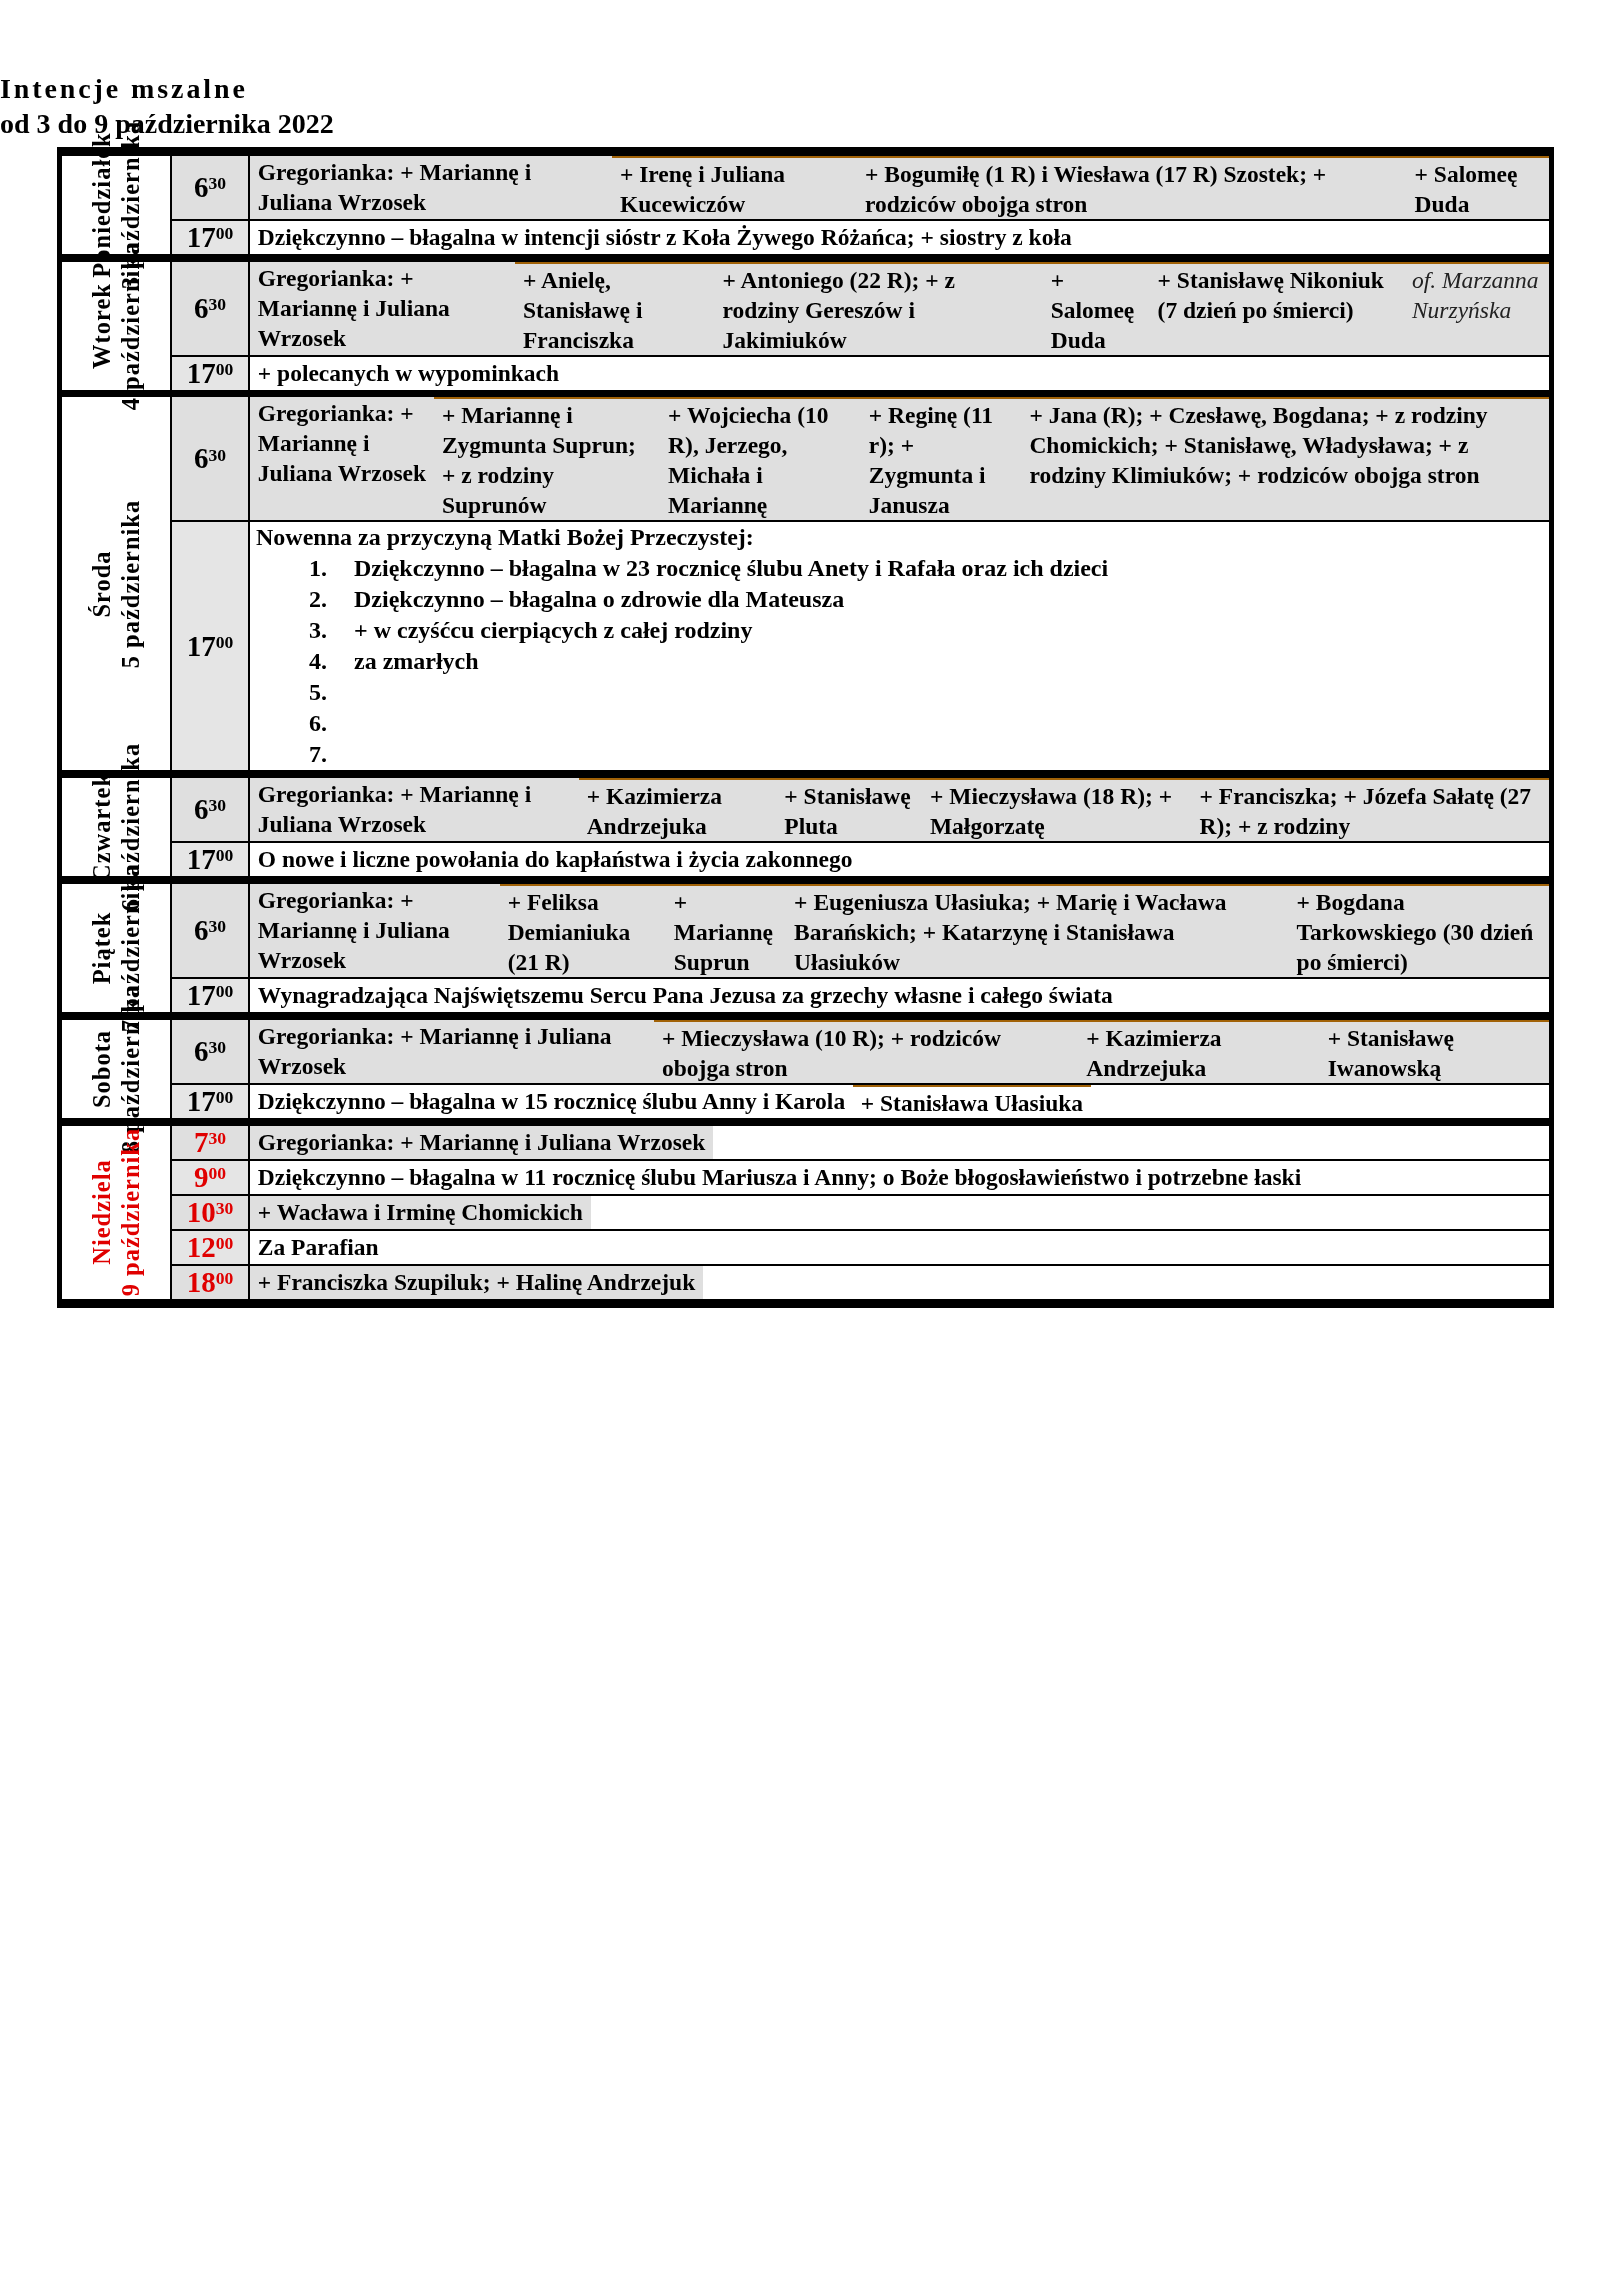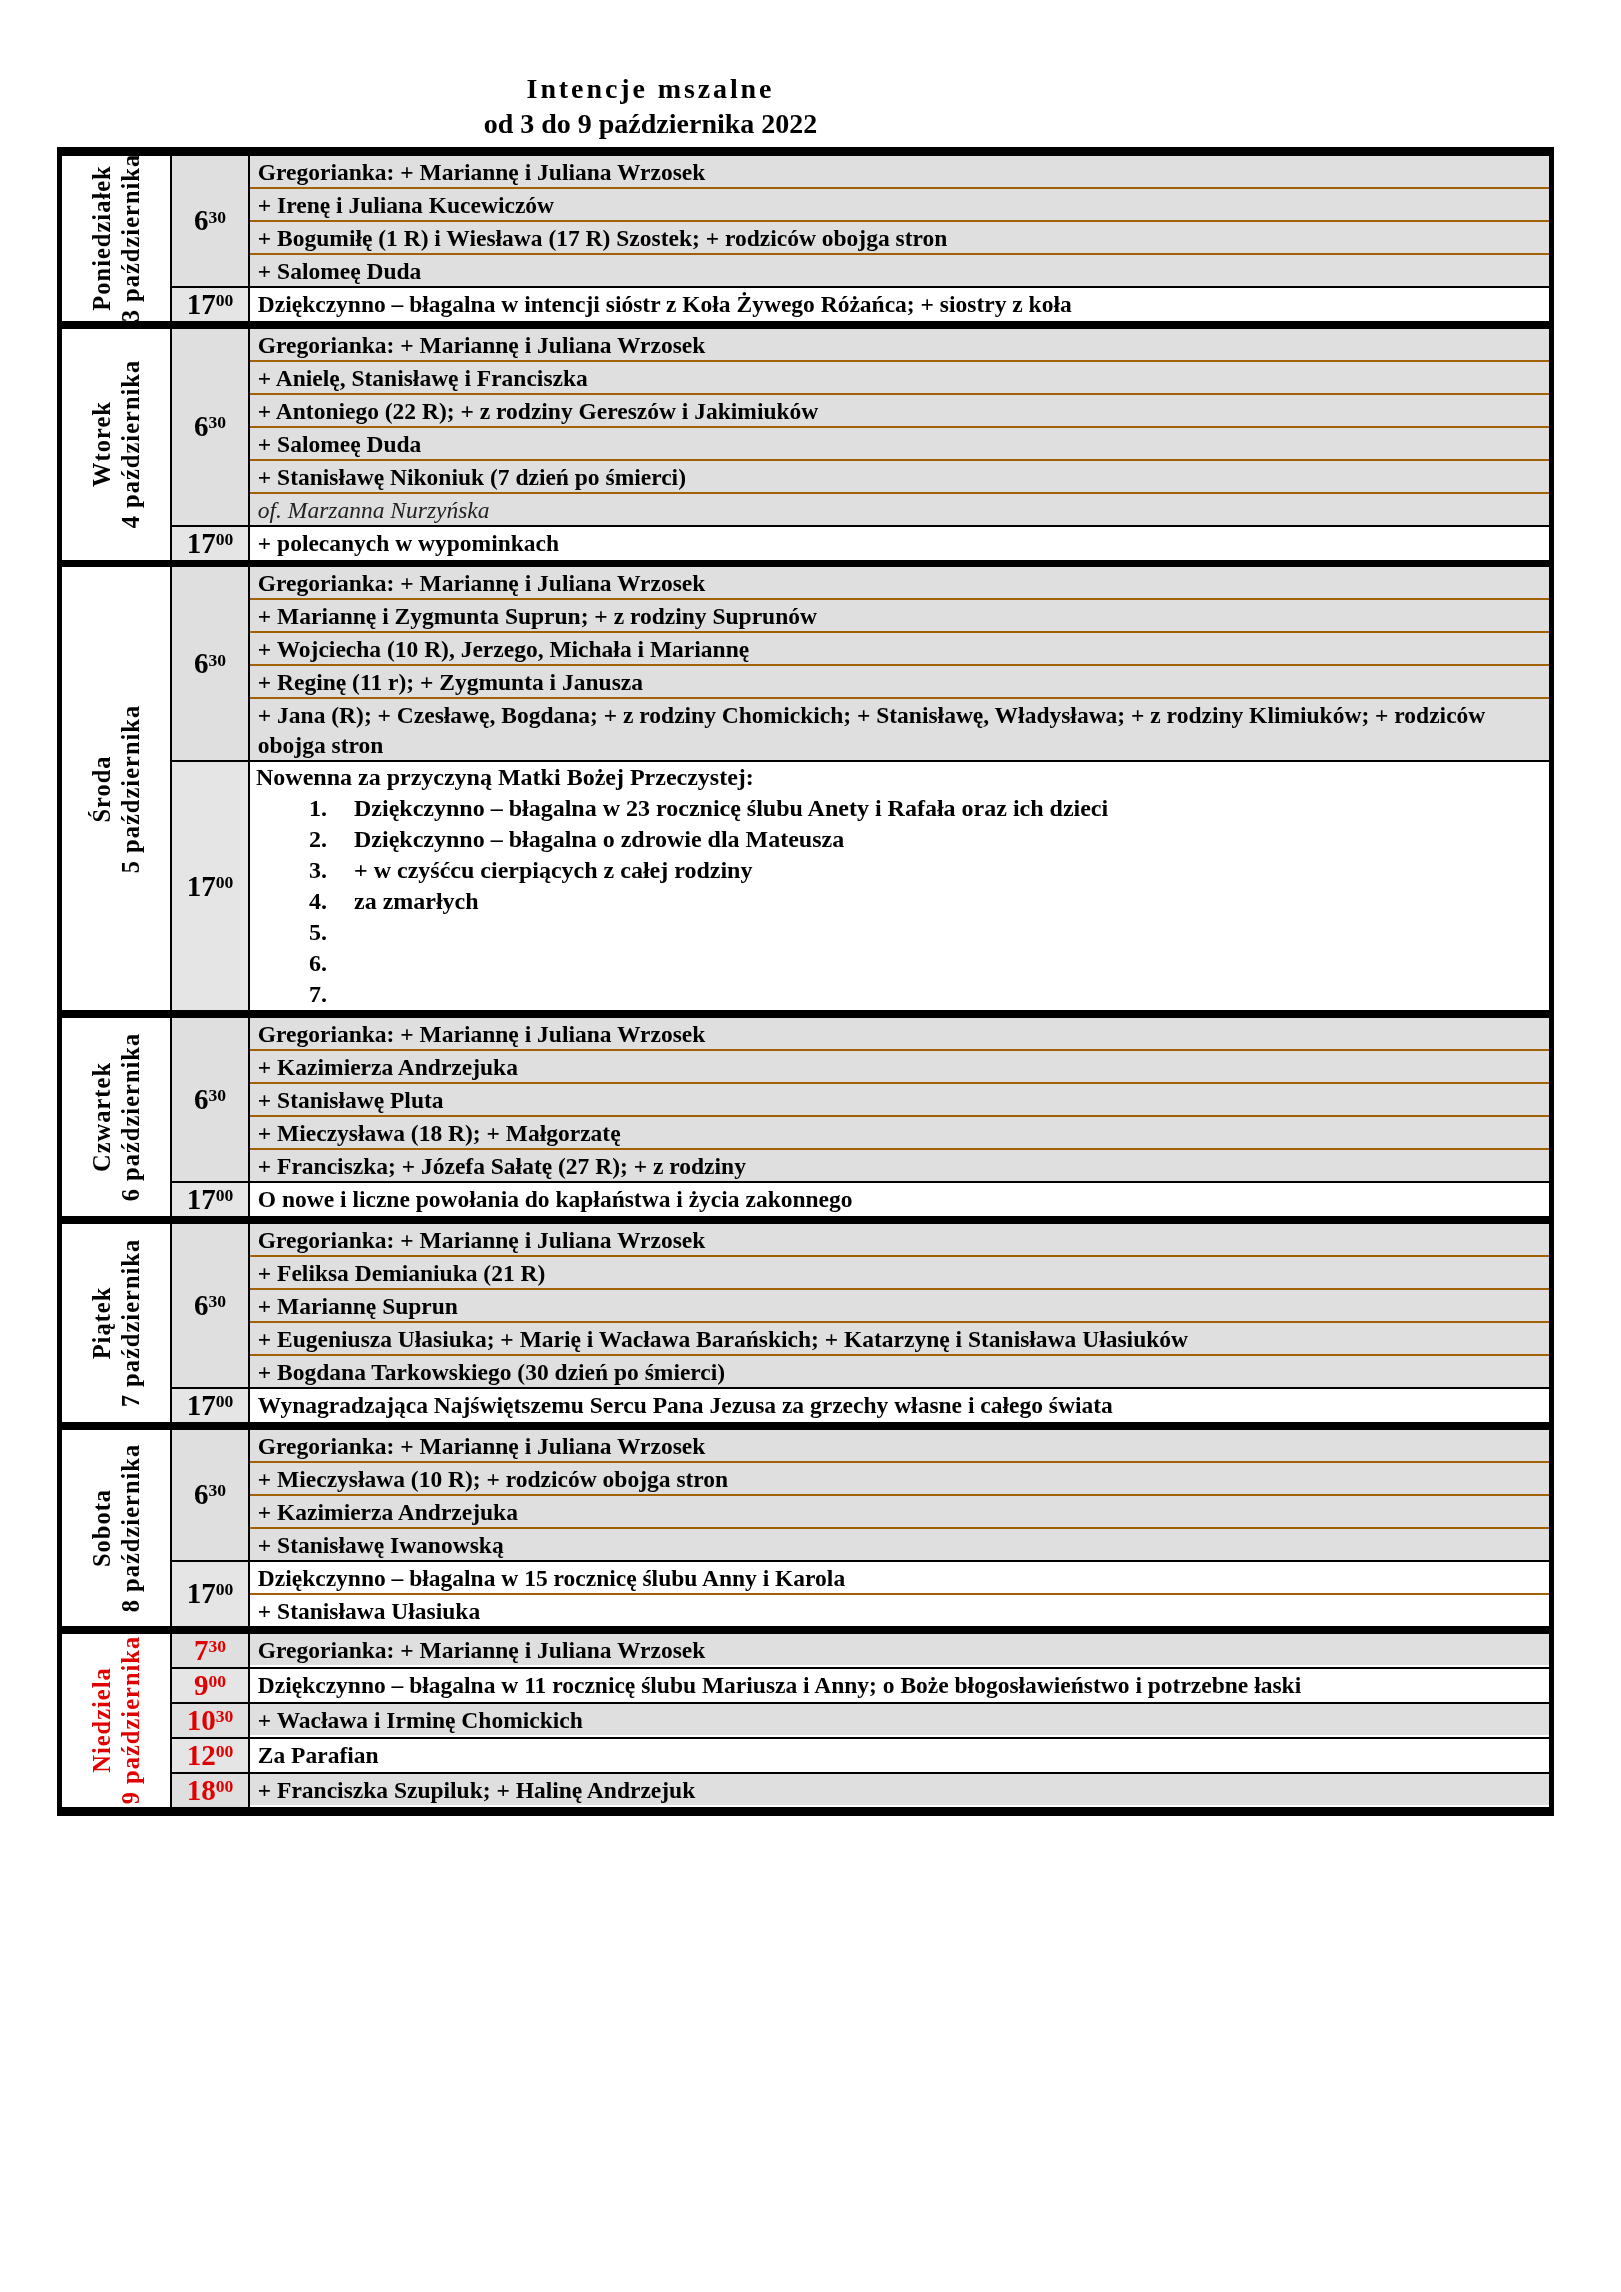--- a/index.html
+++ b/index.html
@@ -1,33 +1,33 @@
 <!DOCTYPE html>
 <html><head>
 <meta charset="utf-8">
 <style>
   html, body { margin: 0; padding: 0; background: #ffffff; }
   body { width: 1621px; height: 2293px; position: relative; font-family: "Liberation Serif", "DejaVu Serif", serif; color: #000; }
-  .title { position: absolute; left: 0; width: 1301px; top: 71px; text-align: center; font-weight: bold; font-size: 28px; line-height: 35px; }
+  .title { position: absolute; left: 0; width: 1301px; top: 71px; text-align: left; font-weight: bold; font-size: 28px; line-height: 35px; }
   .title .t1 { letter-spacing: 2.9px; }
   .schedule { position: absolute; left: 57px; top: 147px; width: 1497px; border: 2px solid #000; border-left-width: 4.9px; border-right-width: 5.9px; background: #000; padding-top: 6.9px; box-sizing: border-box; }
   .day-block { display: flex; background: #fff; border-left: 1px solid #000; margin-bottom: 7.8px; }
   .day-block:last-child { margin-bottom: 7.8px; }
   .day-label { width: 108px; flex: 0 0 108px; border-right: 2px solid #000; display: flex; align-items: center; justify-content: center; background: #fff; }
   .day-label .vert { transform: rotate(-90deg); white-space: nowrap; text-align: center; font-weight: bold; font-size: 24.5px; line-height: 29px; letter-spacing: 1px; }
   .day-label.red .vert { color: #e00000; }
   .masses { flex: 1; display: flex; flex-direction: column; }
   .mass { display: flex; border-top: 2px solid #000; }
   .mass:first-child { border-top: none; }
   .mass-time { width: 76px; flex: 0 0 76px; border-right: 2px solid #000; display: flex; align-items: center; justify-content: center; font-weight: bold; font-size: 29px; }
   .mass-time sup { font-size: 17.6px; position: relative; top: -3.9px; }
   .mass-time.red { color: #e00000; }
   .mass-time.gray { background: #dfdfdf; }
   .mass-time.white { background: #e5e5e5; }
-  .intentions { flex: 1; display: flex; flex-direction: column; }
+  .intentions { flex: 1; display: flex; }
   .intention { font-weight: bold; font-size: 23.5px; line-height: 30px; padding: 1px 7.8px 0 7.8px; border-top: 2px solid #a16207; transform-origin: left; }
   .intention:first-child { border-top: none; }
   .intention.gray { background: #dfdfdf; }
   .intention.white { background: #fff; }
   .intention.italic { font-style: italic; font-weight: normal; color: #222; }
   .novena-list { font-weight: bold; font-size: 24px; line-height: 31px; padding: 0 6px; }
   .novena-list .head { }
   .novena-item { display: flex; }
   .novena-num { width: 45px; margin-left: 53px; }
 </style>

